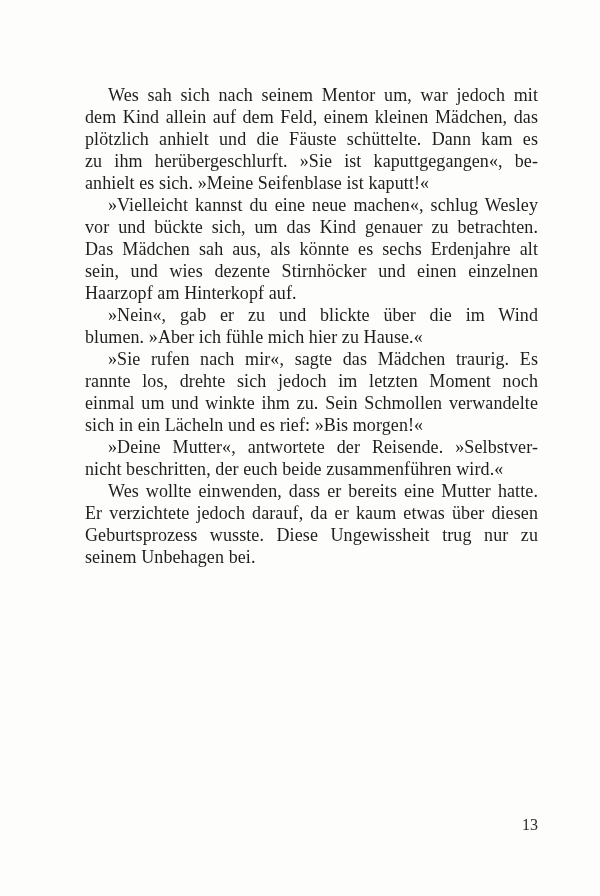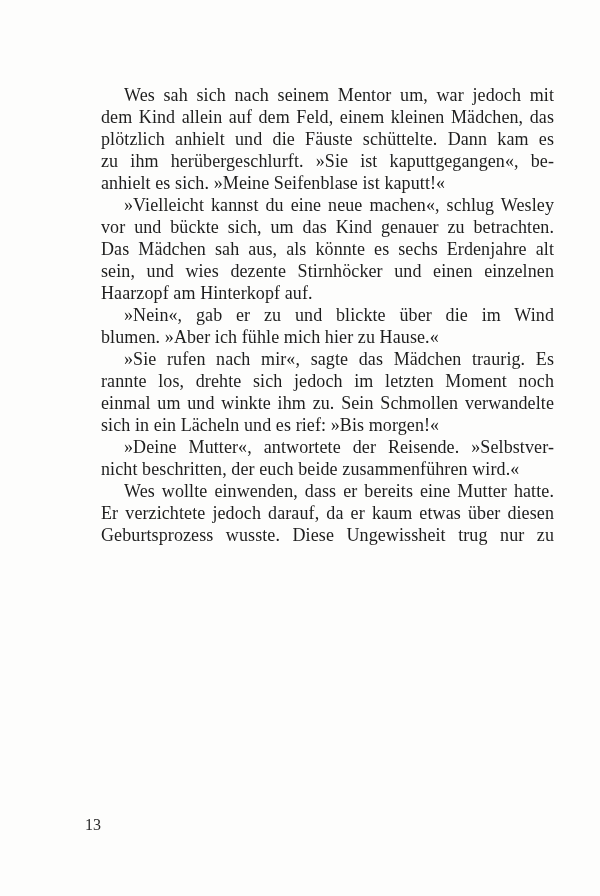--- a/index.html
+++ b/index.html
@@ -18,21 +18,20 @@
     width: 600px;
     height: 896px;
     background: #fdfdfc;
     color: #1e1e1e;
   }
   .text-block {
     position: absolute;
     left: 85px;
     top: 84px;
     width: 453px;
-    margin-left: 16px;
   }
   .paragraph {
     margin: 0;
     padding: 0;
   }
   .line {
     font-size: 18px;
     line-height: 22px;
     height: 22px;
     overflow: hidden;
@@ -47,21 +46,21 @@
   .line.last {
     text-align: left;
     text-align-last: left;
     -moz-text-align-last: left;
   }
   .page-number {
     position: absolute;
     left: 85px;
     top: 816px;
     width: 453px;
-    text-align: left;
+    text-align: right;
     font-size: 16px;
     color: #2a2a2a;
   }
 </style>
 </head>
 <body>
 
 <div class="book-page">
   <div class="text-block" id="text-block">
       <div class="paragraph">
@@ -91,16 +90,17 @@
         <div class="line last">sich in ein Lächeln und es rief: »Bis morgen!«</div>
       </div>
       <div class="paragraph">
         <div class="line first">»Deine Mutter«, antwortete der Reisende. »Selbstver-</div>
         <div class="line last">nicht beschritten, der euch beide zusammenführen wird.«</div>
       </div>
       <div class="paragraph">
         <div class="line first">Wes wollte einwenden, dass er bereits eine Mutter hatte.</div>
         <div class="line">Er verzichtete jedoch darauf, da er kaum etwas über diesen</div>
         <div class="line">Geburtsprozess wusste. Diese Ungewissheit trug nur zu</div>
+        <div class="line last">seinem Unbehagen bei.</div>
       </div>
     </div>
   <div class="page-number">13</div>
 </div>
 
 </body></html>

